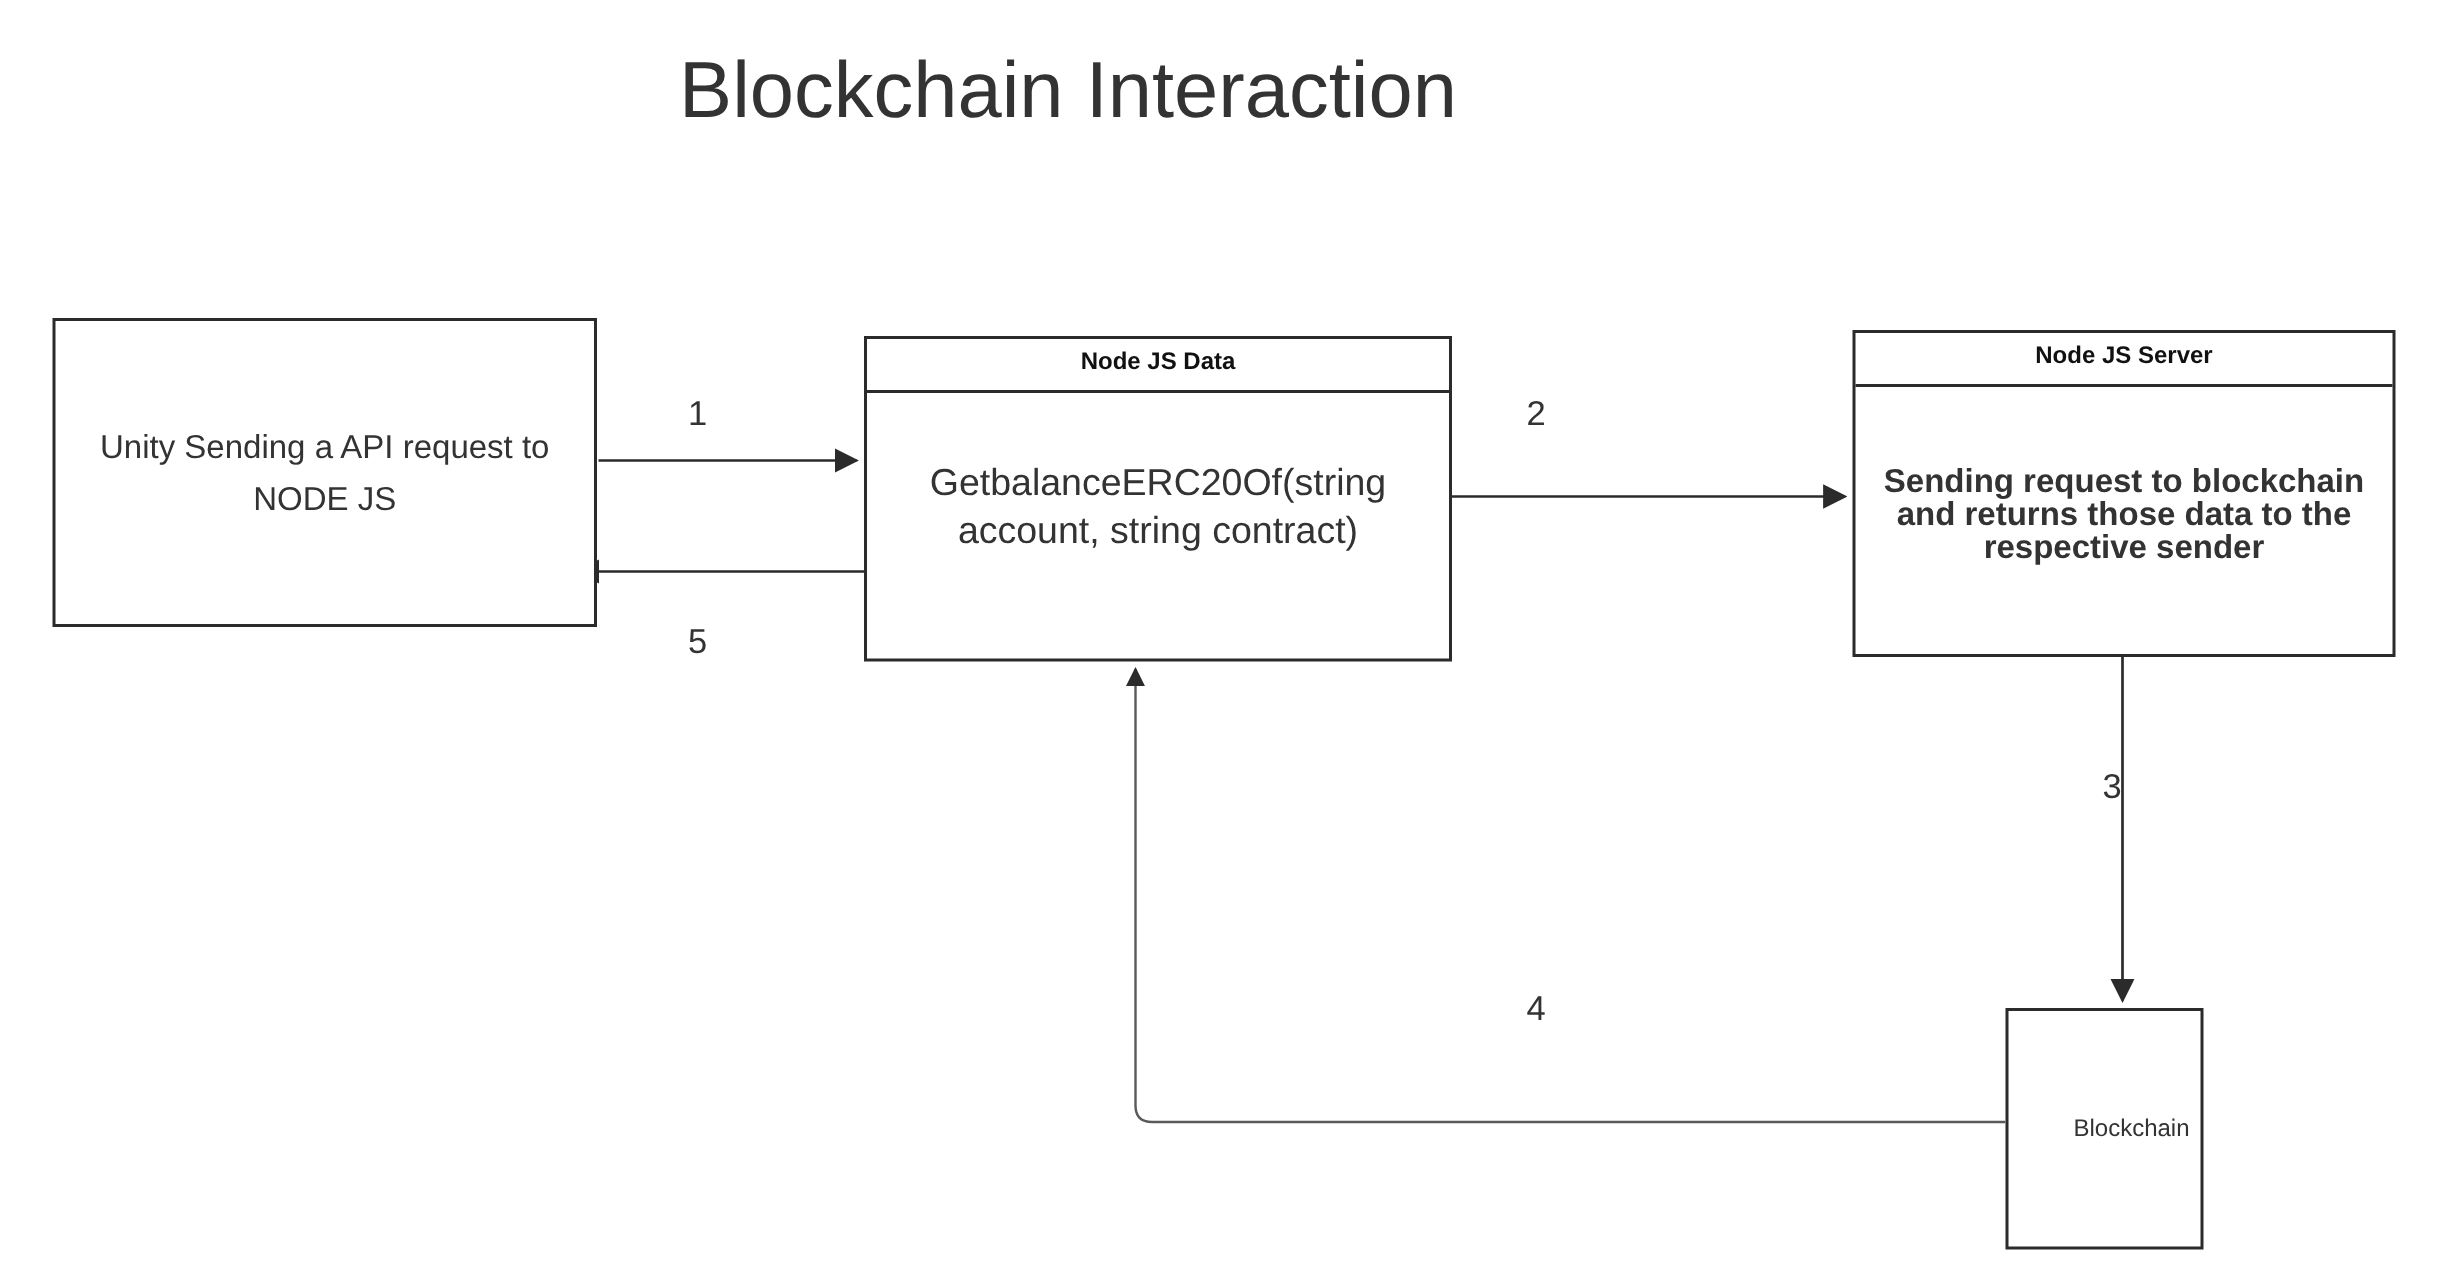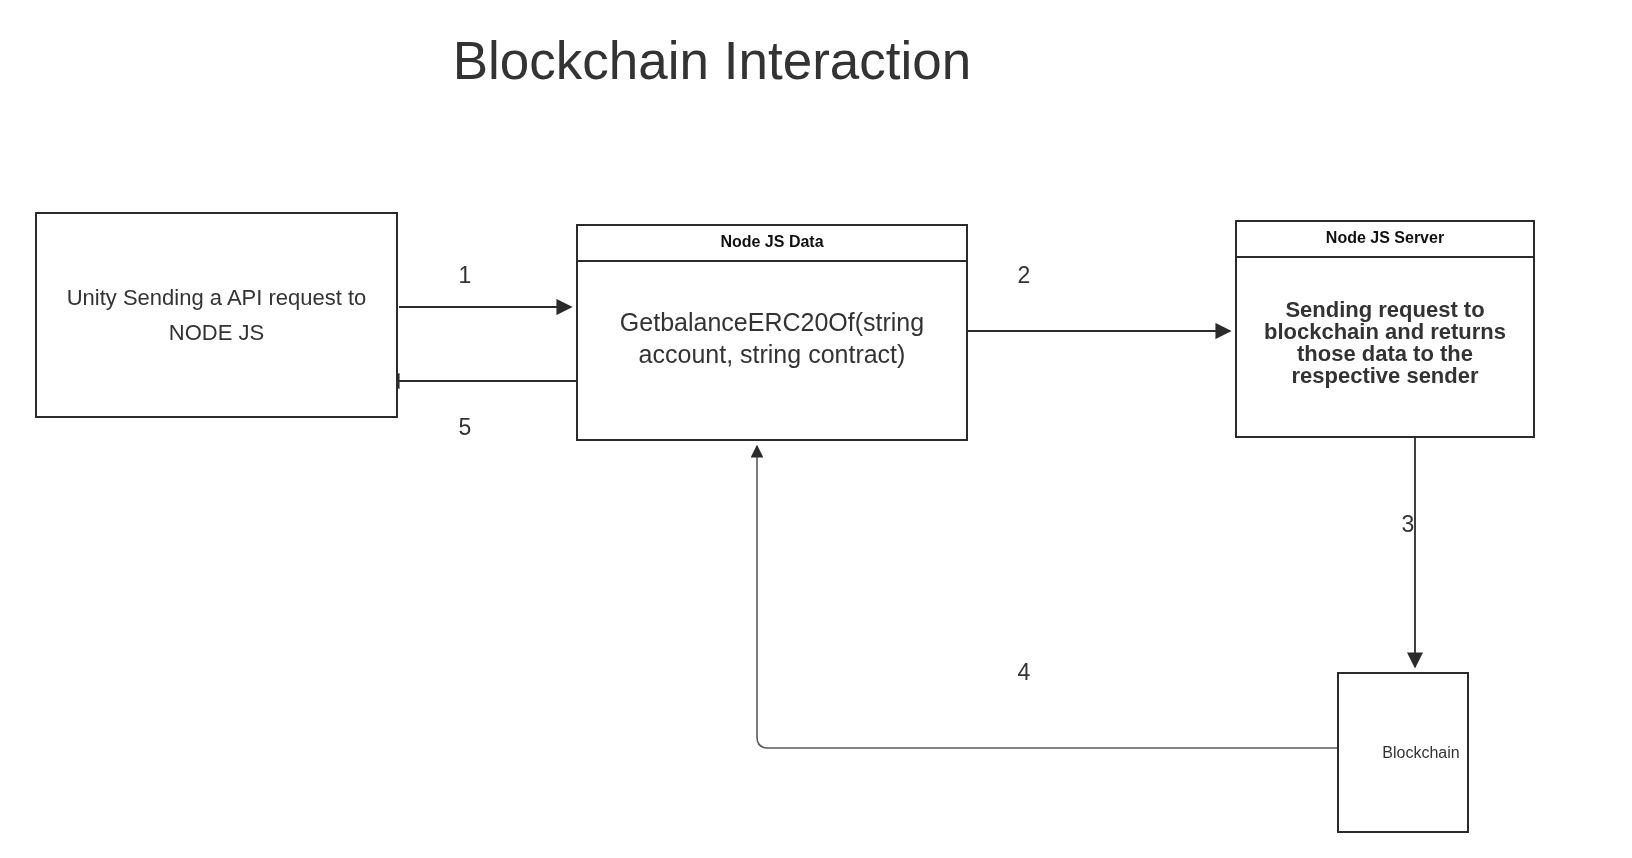--- a/index.html
+++ b/index.html
@@ -80,21 +80,21 @@
   #node-unity .node-body-text { font-size: 22px; line-height: 35px; }
 
   #node-nodejs-data {
     left: 576px; top: 224px; width: 392px; height: 217px;
   }
   #node-nodejs-data .node-section .node-body-text {
     font-size: 25px; line-height: 32px; margin-top: -26px;
   }
 
   #node-nodejs-server {
-    left: 1235px; top: 220px; width: 300px; height: 218px;
+    left: 1235px; top: 220px; width: 362px; height: 218px;
   }
   #node-nodejs-server .node-section .node-body-text {
     font-size: 22px; line-height: 22px; margin-top: -8px; font-weight: bold;
   }
 
   #node-blockchain {
     left: 1337px; top: 672px; width: 132px; height: 161px; padding-left: 36px;
   }
   #node-blockchain .node-body-text { font-size: 16px; line-height: 21px; }
 

